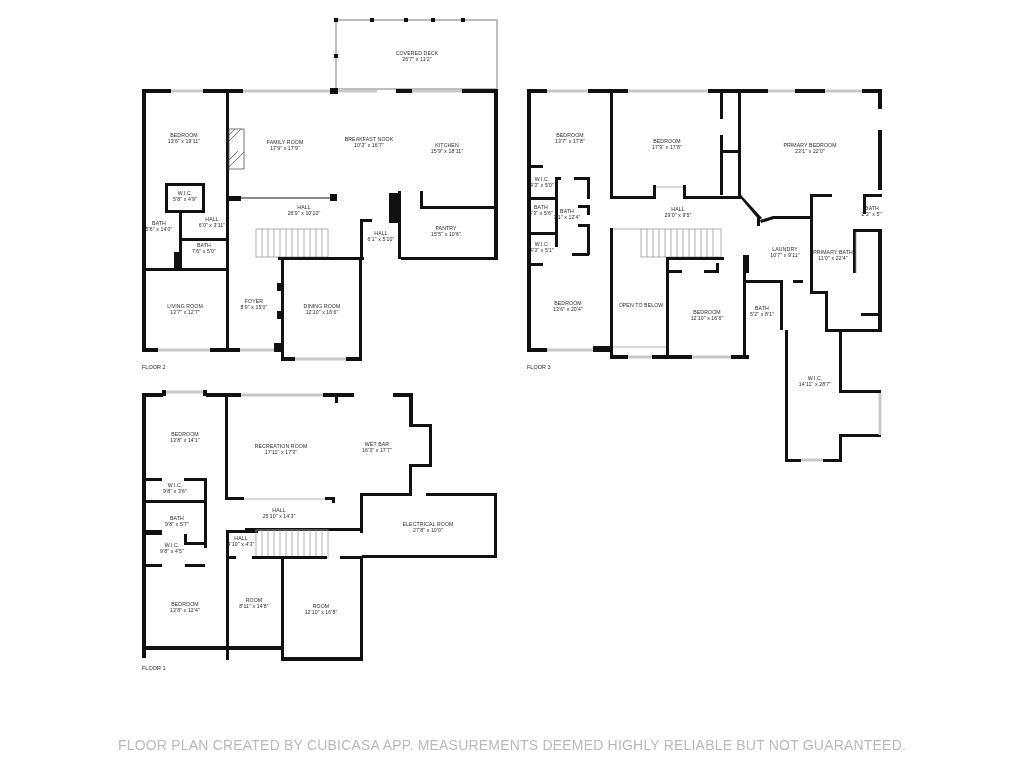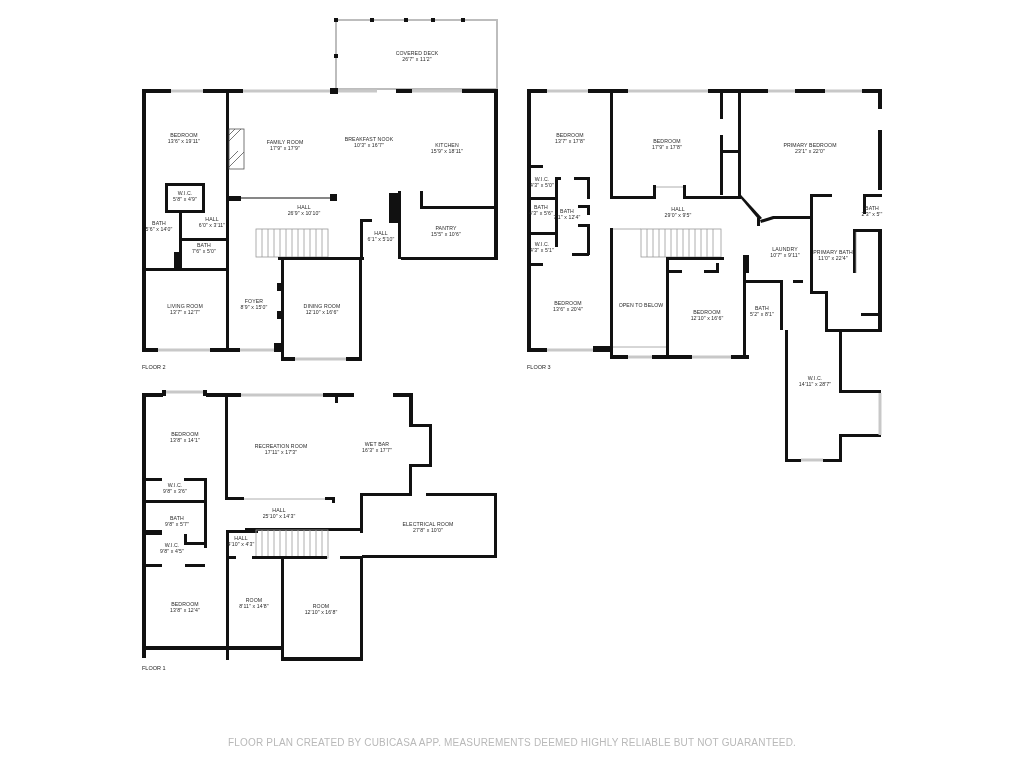--- a/index.html
+++ b/index.html
@@ -8,21 +8,21 @@
   .wall{fill:#111;}
   .thin{stroke:#111;stroke-width:1.2;fill:none;}
   .win{stroke:#c8c8c8;stroke-width:3;fill:none;}
   .deckline{stroke:#bdbdbd;stroke-width:2;fill:none;}
   .stair{stroke:#999;stroke-width:0.8;fill:none;}
   .hatch{stroke:#555;stroke-width:0.8;fill:none;}
   .lbl{position:absolute;transform:translate(-50%,-50%);text-align:center;font-size:5.2px;line-height:6.4px;color:#2a2a2a;letter-spacing:0.1px;white-space:nowrap;}
   .lbl .nm{display:block;text-transform:uppercase;}
   .lbl .dm{display:block;}
   .floor-lbl{position:absolute;font-size:5.5px;color:#222;text-transform:uppercase;}
-  .footer{position:absolute;left:0;width:1024px;top:737px;text-align:center;font-size:10px;color:#b9b9b9;letter-spacing:0.2px;}
+  .footer{position:absolute;left:0;width:1024px;top:737px;text-align:center;font-size:14px;color:#b9b9b9;letter-spacing:0.2px;}
 </style>
 </head>
 <body>
 
 <svg id="plan" viewBox="0 0 1024 768" xmlns="http://www.w3.org/2000/svg">
 
   <g>
 
     <rect x="336" y="20" width="161" height="69" class="deckline"></rect>
     <rect x="334" y="18" width="4" height="4" class="wall"></rect>

